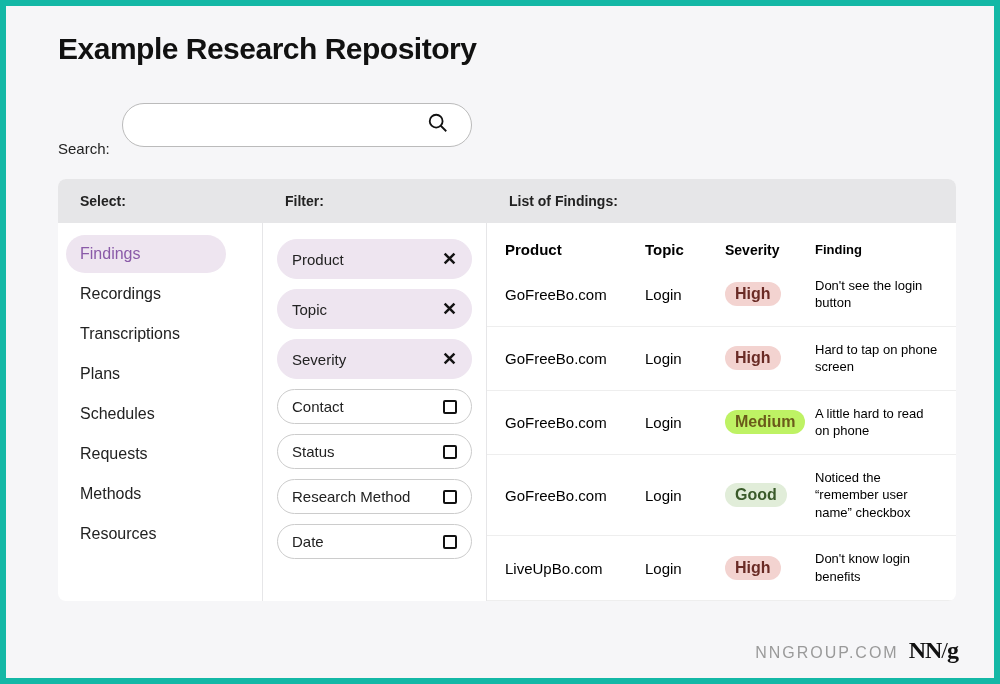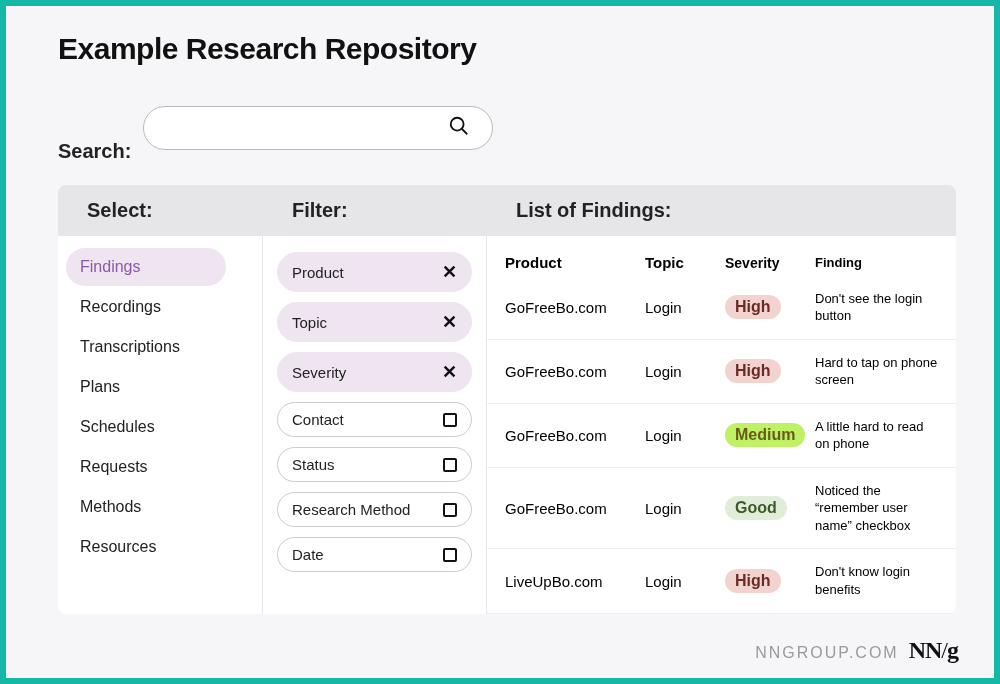--- a/index.html
+++ b/index.html
@@ -26,22 +26,22 @@
     margin-bottom: 26px;
   }
   .search-row {
     display: flex;
     align-items: center;
     gap: 12px;
     margin-bottom: 22px;
     padding-left: 0;
   }
   .search-label {
-    font-size: 20px;
-    font-weight: 700;
+    font-size: 15px;
+    font-weight: 400;
     color: #222;
     margin-top: 48px;
   }
   .search-box {
     width: 350px;
     height: 44px;
     border-radius: 22px;
     border: 1px solid #bbb;
     background: #fff;
     display: flex;
@@ -51,22 +51,22 @@
   }
   .search-box svg { width: 22px; height: 22px; stroke: #111; stroke-width: 2; fill: none; }
   .panels {
     display: flex;
     gap: 0;
     border-radius: 8px;
     overflow: hidden;
   }
   .panel-header {
     background: #e6e6e8;
-    padding: 14px 29px;
-    font-size: 20px;
+    padding: 14px 22px;
+    font-size: 14px;
     font-weight: 700;
     color: #222;
   }
   .select-panel {
     width: 204px;
     background: #fff;
     display: flex;
     flex-direction: column;
   }
   .select-body {

